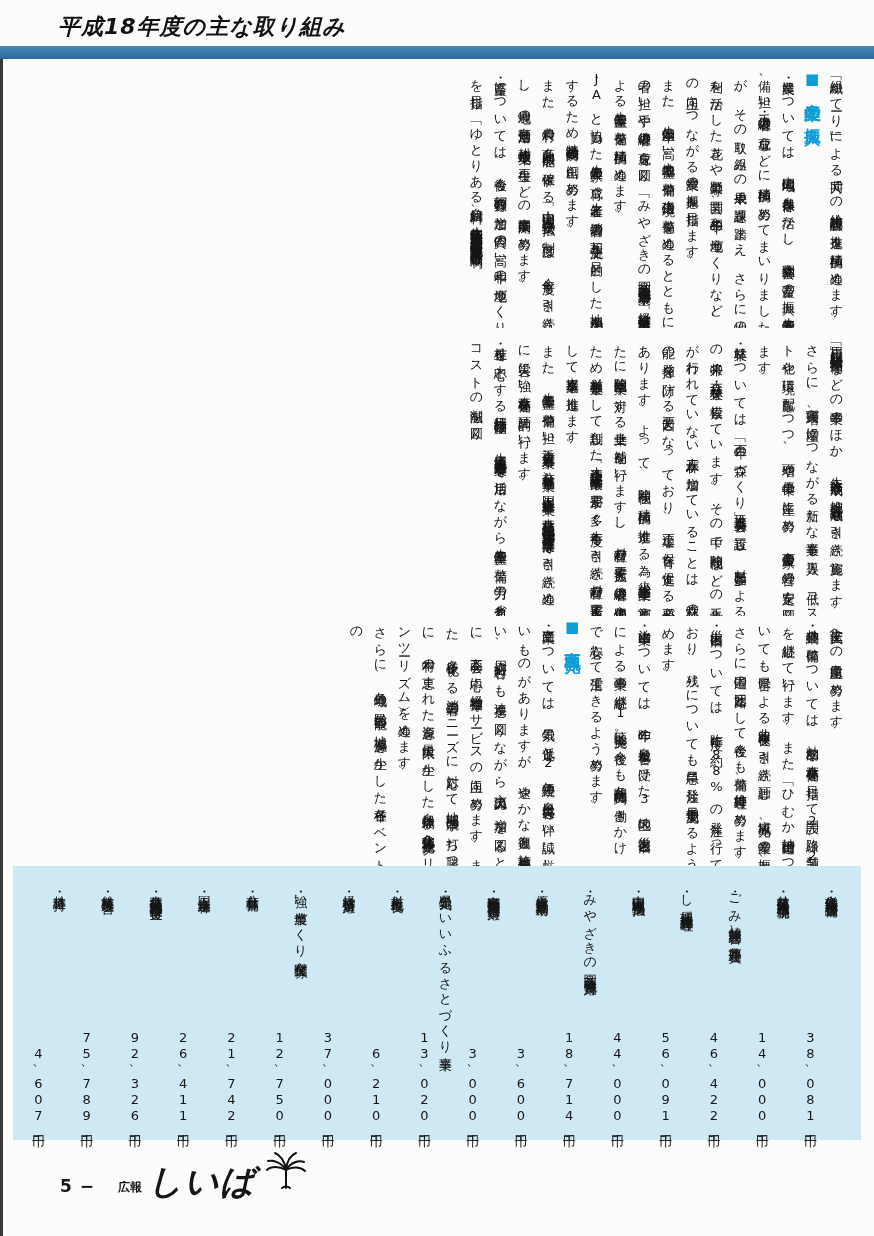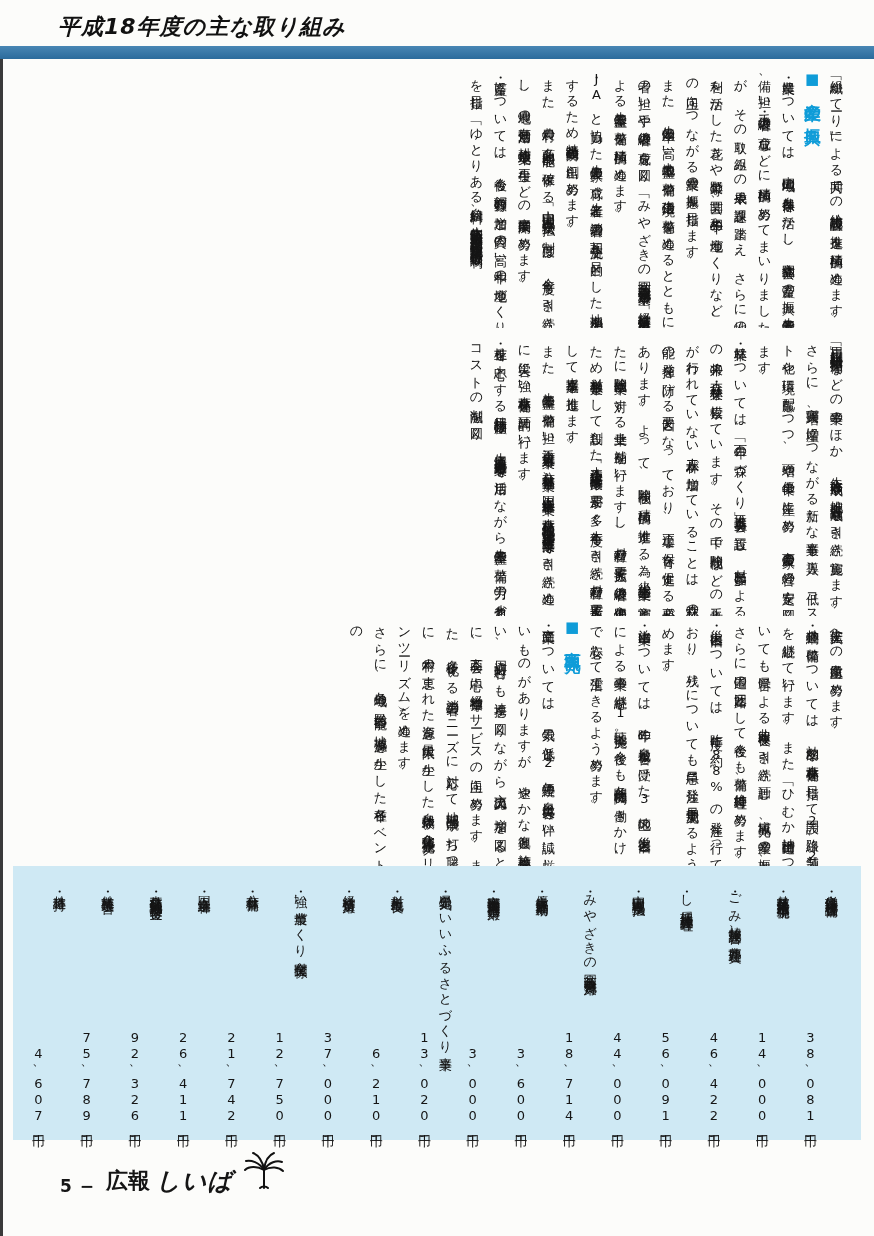--- a/index.html
+++ b/index.html
@@ -47,22 +47,22 @@
     writing-mode:vertical-rl;text-orientation:upright;
     font-size:13px;line-height:19px;letter-spacing:1px;
     white-space:nowrap;
   }
   .budget-amount{align-self:flex-end;margin-right:2px;}
   .footer{
     position:absolute;left:60px;top:1148px;
     display:flex;align-items:flex-end;gap:6px;
   }
   .footer-page{font-size:17px;font-weight:bold;letter-spacing:2px;}
-  .footer-label{font-size:22px;font-weight:bold;margin-left:4px;}
-  .footer-brand{font-size:24px;font-weight:bold;line-height:30px;letter-spacing:1px;font-style:italic;}
+  .footer-label{font-size:12px;font-weight:bold;margin-left:16px;}
+  .footer-brand{font-size:34px;font-weight:bold;line-height:30px;letter-spacing:1px;font-style:italic;}
   .footer-logo{margin-left:2px;}
 </style>
 </head>
 <body>
 
 <div class="scan-edge"></div>
 
 <div class="header-title">平成18年度の主な取り組み</div>
 <div class="accent-bar"></div>
 

